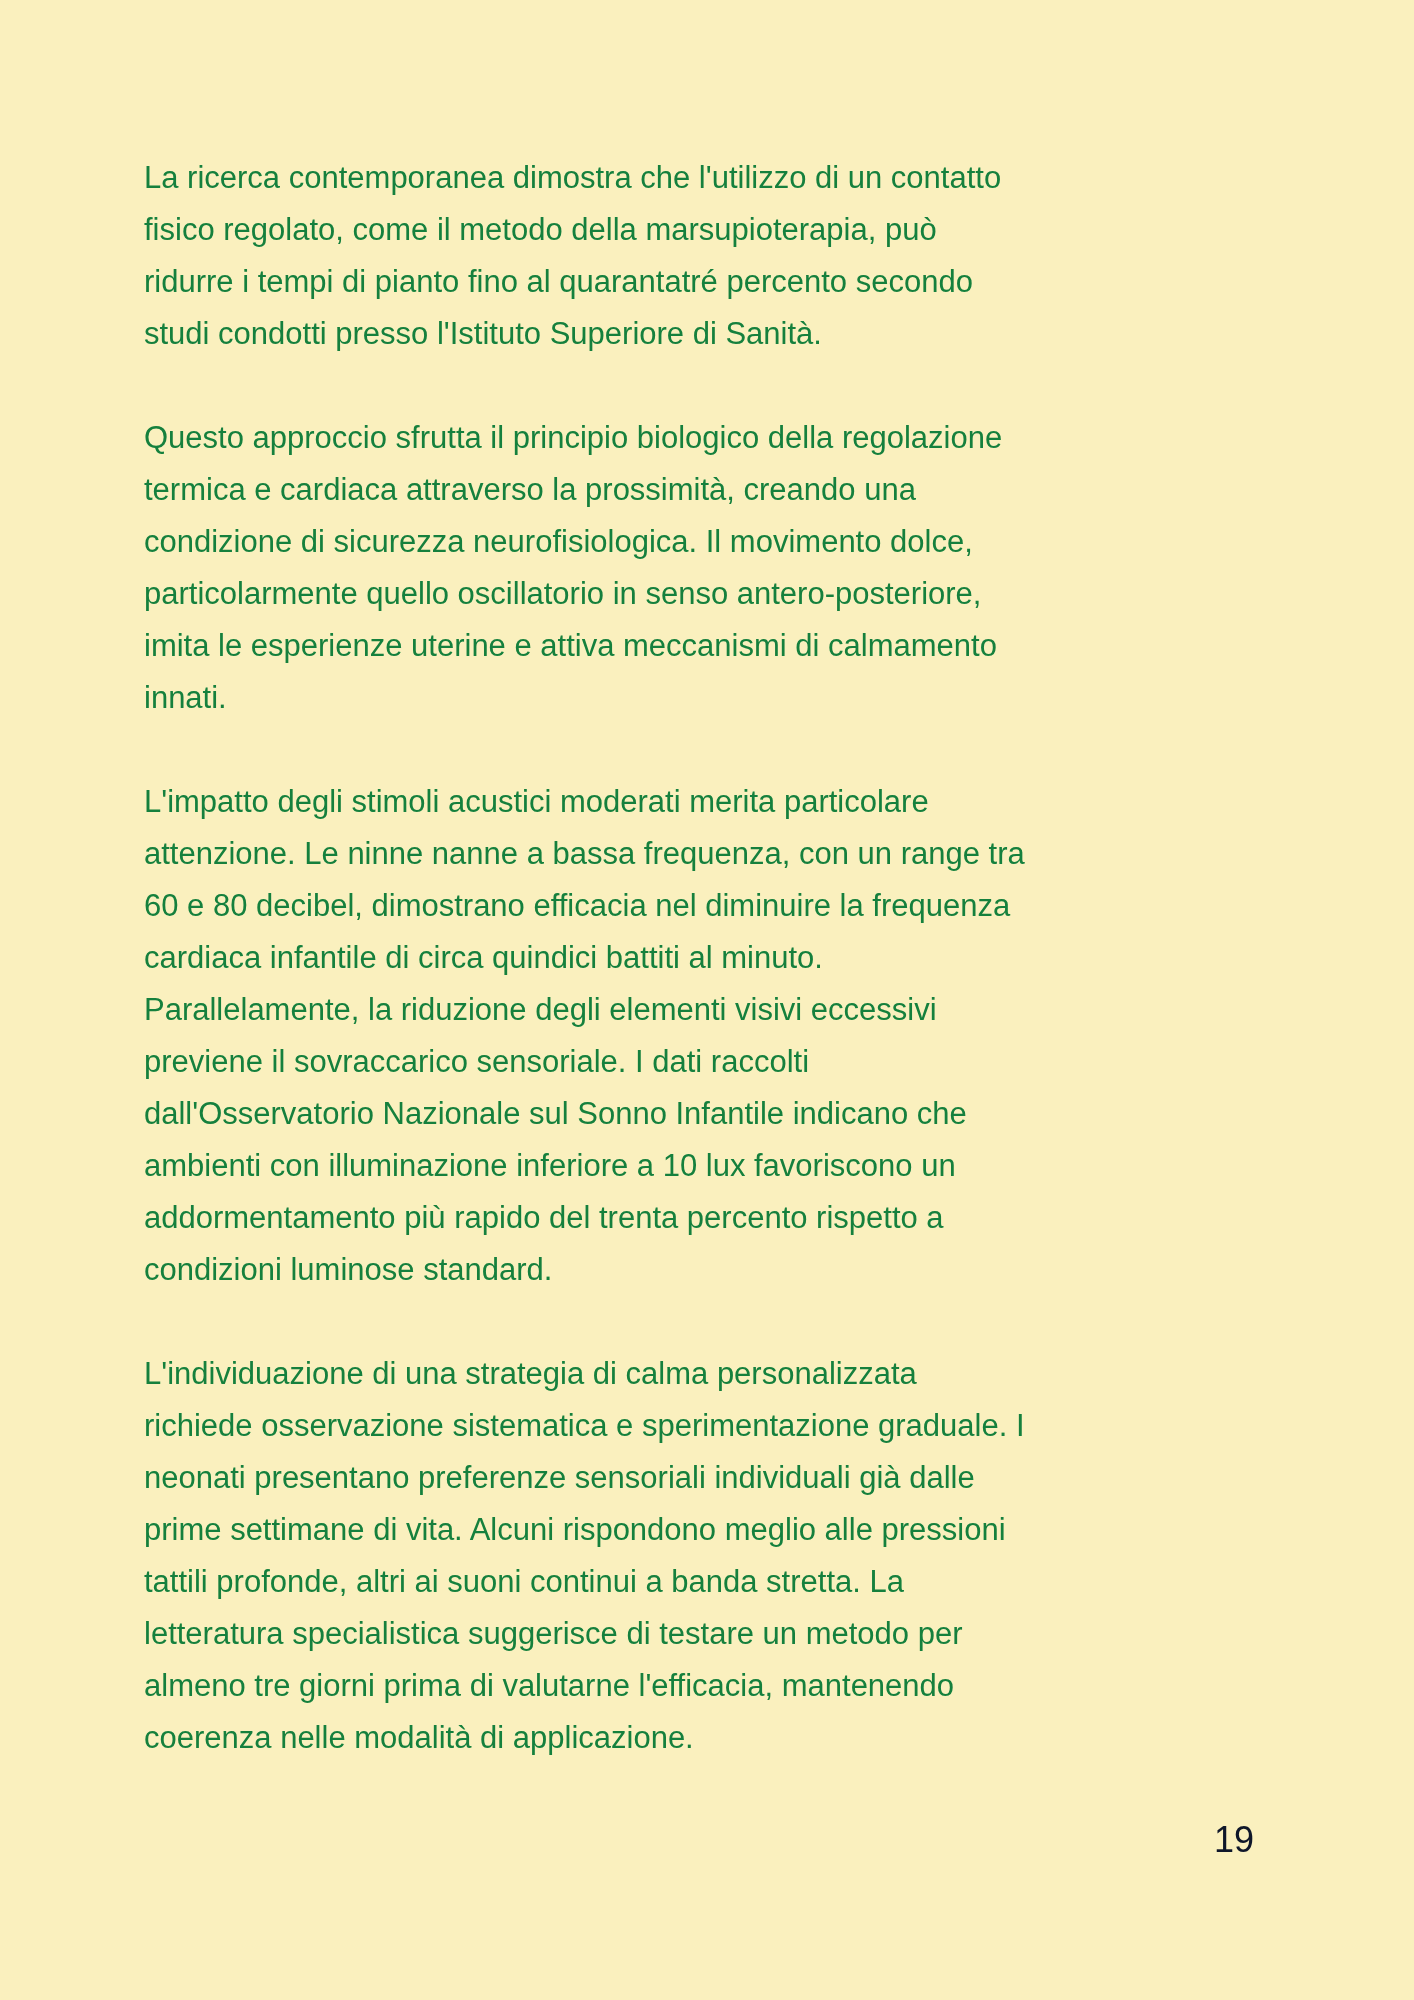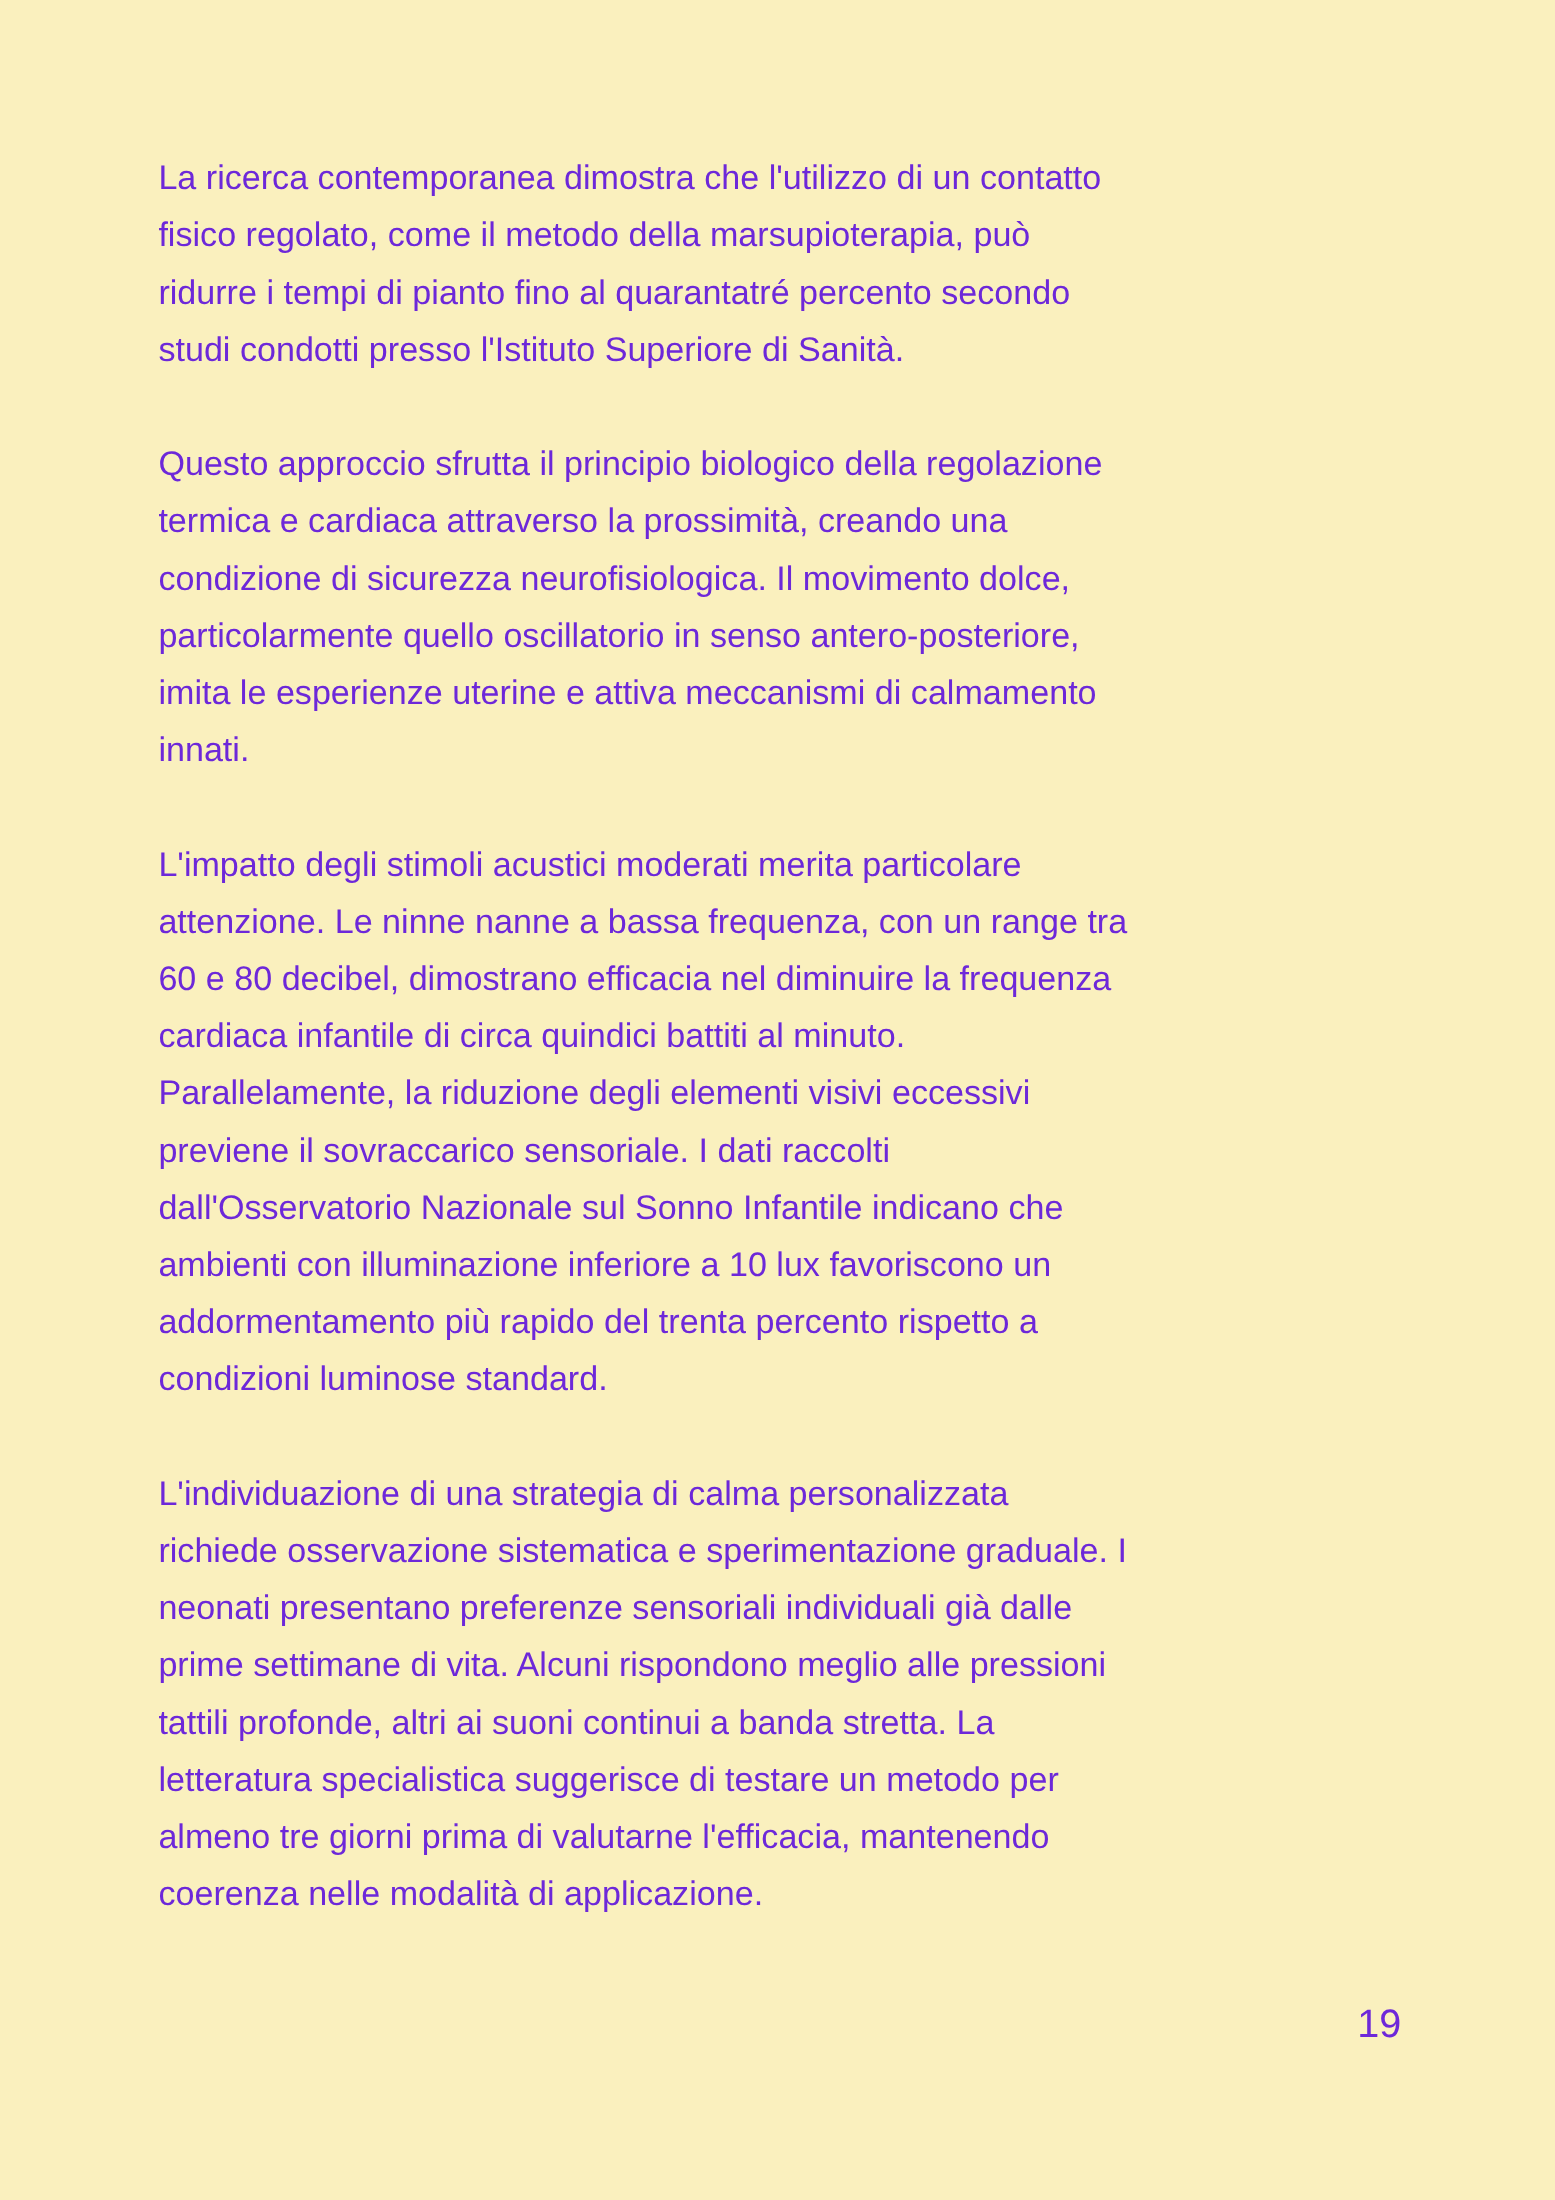--- a/index.html
+++ b/index.html
@@ -18,35 +18,35 @@
   .page {
     position: absolute;
     top: 0;
     left: 0;
     width: 1414px;
     height: 2000px;
     box-sizing: border-box;
     padding: 136px 144px 0 144px;
   }
   .body-paragraph {
-    margin: 0 0 52px 0;
+    margin: 16px 0 52px 0;
     font-size: 31px;
     line-height: 52px;
     font-weight: 400;
     letter-spacing: 0px;
     white-space: pre-line; 
-    color: #6d28d9;
+    color: #15803d;
   }
   .page-number {
     position: absolute;
     top: 1820px;
-    right: 140px;
+    right: 160px;
     font-size: 36px;
     line-height: 40px;
-    color: #6d28d9;
+    color: #0f172a;
     text-align: right;
   }
 </style>
 </head>
 <body>
 
 <div class="page">
   <p class="body-paragraph">La ricerca contemporanea dimostra che l'utilizzo di un contatto
 fisico regolato, come il metodo della marsupioterapia, può
 ridurre i tempi di pianto fino al quarantatré percento secondo

